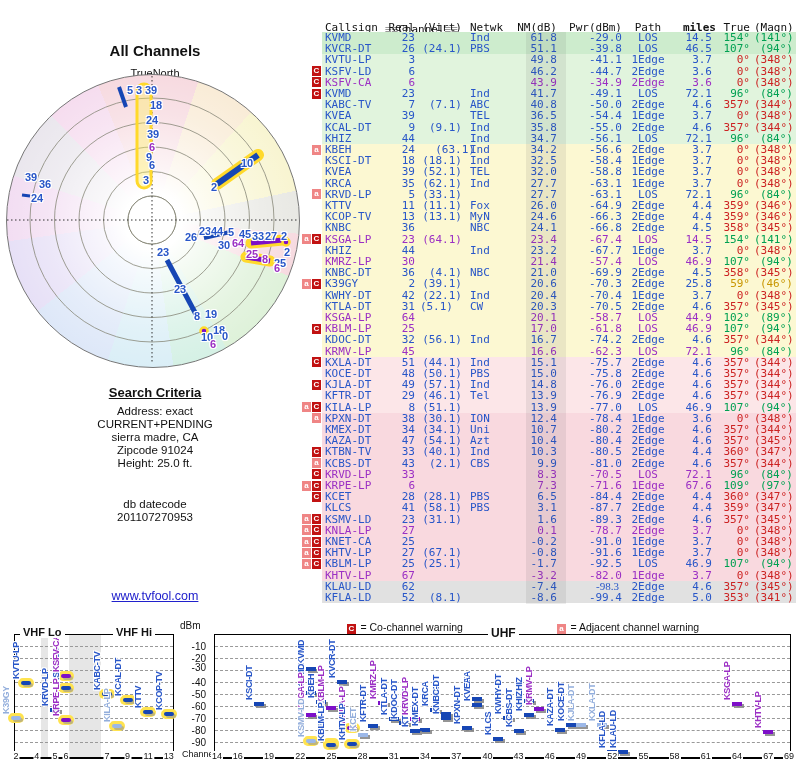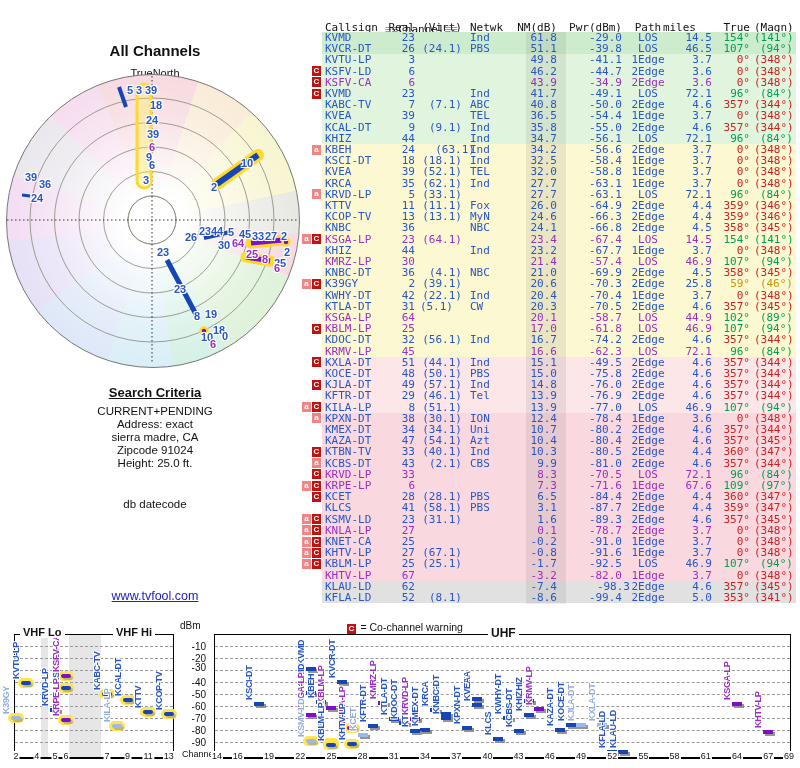--- a/index.html
+++ b/index.html
@@ -90,49 +90,50 @@
       <line x1="246" y1="197" x2="270" y2="201" stroke="#7d0fc8" stroke-width="5" stroke-linecap="butt"></line>
       <line x1="167" y1="200" x2="199" y2="260" stroke="#1646b4" stroke-width="5" stroke-linecap="butt"></line>
       <line x1="22" y1="135" x2="30" y2="136" stroke="#1646b4" stroke-width="3" stroke-linecap="butt"></line>
       <circle cx="286" cy="182" r="3.5" fill="#7d0fc8" stroke="#ffd92b" stroke-width="2.5"></circle>
       <circle cx="204" cy="271" r="3.5" fill="#7d0fc8" stroke="#ffd92b" stroke-width="2.5"></circle>
     </svg>
   <div id="polar-labels"></div>
 
   <div class="abs search-head">Search Criteria</div>
   <div class="abs search-lines">
+    <div>Address: exact</div>
     <div>CURRENT+PENDING</div>
-    <div>Address: exact</div>
     <div>sierra madre, CA</div>
     <div>Zipcode 91024</div>
     <div>Height: 25.0 ft.</div>
   </div>
   <div class="abs db-lines">
     <div>db datecode</div>
+    <div>201107270953</div>
   </div>
   <div class="abs tvfool-link">
     <a href="#">www.tvfool.com</a>
   </div>
 
   <div class="abs tvtable" id="tvtable">
     <div class="hrow" style="top:0;">
       <span class="hcellx" style="position:absolute;left:63px;"><span class="greyeq">≡≡</span><span>Channel</span><span class="greyeq">≡≡</span></span>
       <span style="position:absolute;left:190px;"><span class="greyeq">≡≡≡≡≡≡≡≡</span><span>Signal</span><span class="greyeq">≡≡≡≡≡≡≡≡</span></span>
       <span style="position:absolute;left:358px;">Dist</span>
       <span style="position:absolute;left:401px;"><span class="greyeq">≡≡</span><span>Azimuth</span><span class="greyeq">≡≡</span></span>
     </div>
     <div>
       <span class="hcell" style="left:3px;top:11px;">Callsign</span>
       <span class="hcell ra" style="left:60px;top:11px;width:33px;">Real</span>
       <span class="hcell ra" style="left:95px;top:11px;width:45px;">(Virt)</span>
       <span class="hcell" style="left:148px;top:11px;">Netwk</span>
       <span class="hcell ra" style="left:185px;top:11px;width:50px;">NM(dB)</span>
       <span class="hcell ra" style="left:240px;top:11px;width:60px;">Pwr(dBm)</span>
       <span class="hcell ctr" style="left:305px;top:11px;width:42px;">Path</span>
-      <span class="hcell ra" style="left:334px;top:11px;width:40px;">miles</span>
+      <span class="hcell ra" style="left:354px;top:11px;width:40px;font-weight:bold;">miles</span>
       <span class="hcell ra" style="left:395px;top:11px;width:33px;">True</span>
       <span class="hcell ra" style="left:432px;top:11px;width:39px;">(Magn)</span>
     </div>
     <div id="table-rows">
         <div class="trow bg-g2" style="top: 22px;">
           <div class="cell c-b" style="left: 3px;">KVMD</div>
           <div class="cell c-b ra" style="left: 60px; width: 33px;">23</div>
           <div class="cell c-b" style="left: 148px;">Ind</div>
           <div class="cell c-b ra" style="left: 185px; width: 50px;">61.8</div>
           <div class="cell c-b ra" style="left: 240px; width: 60px;">-29.0</div>
@@ -483,21 +484,21 @@
         </div>
         <div class="trow bg-p1" style="top: 346.8px;">
           <div class="warnbox" style="left: -22px; width: 21px; justify-content: flex-end;">
             <div class="wb wb-C">C</div>
           </div>
           <div class="cell c-b" style="left: 3px;">KXLA-DT</div>
           <div class="cell c-b ra" style="left: 60px; width: 33px;">51</div>
           <div class="cell c-b ra" style="left: 95px; width: 45px;">(44.1)</div>
           <div class="cell c-b" style="left: 148px;">Ind</div>
           <div class="cell c-b ra" style="left: 185px; width: 50px;">15.1</div>
-          <div class="cell c-b ra" style="left: 240px; width: 60px;">-49.5</div>
+          <div class="cell c-b ra" style="left: 240px; width: 60px;">-75.7</div>
           <div class="cell c-b ctr" style="left: 305px; width: 42px;">2Edge</div>
           <div class="cell c-b ra" style="left: 350px; width: 40px;">4.6</div>
           <div class="cell az-r ra" style="left: 395px; width: 33px;">357°</div>
           <div class="cell az-r ra" style="left: 432px; width: 39px;">(344°)</div>
         </div>
         <div class="trow bg-p1" style="top: 358px;">
           <div class="cell c-b" style="left: 3px;">KOCE-DT</div>
           <div class="cell c-b ra" style="left: 60px; width: 33px;">48</div>
           <div class="cell c-b ra" style="left: 95px; width: 45px;">(50.1)</div>
           <div class="cell c-b" style="left: 148px;">PBS</div>
@@ -753,21 +754,21 @@
           <div class="cell c-p ra" style="left: 240px; width: 60px;">-82.0</div>
           <div class="cell c-p ctr" style="left: 305px; width: 42px;">1Edge</div>
           <div class="cell c-p ra" style="left: 350px; width: 40px;">3.7</div>
           <div class="cell az-r ra" style="left: 395px; width: 33px;">0°</div>
           <div class="cell az-r ra" style="left: 432px; width: 39px;">(348°)</div>
         </div>
         <div class="trow bg-gy" style="top: 570.8px;">
           <div class="cell c-b" style="left: 3px;">KLAU-LD</div>
           <div class="cell c-b ra" style="left: 60px; width: 33px;">62</div>
           <div class="cell c-b ra" style="left: 185px; width: 50px;">-7.4</div>
-          <div class="cell c-b ra" style="left: 248px; width: 60px;">-98.3</div>
+          <div class="cell c-b ra" style="left: 237px; width: 60px; font-family: Liberation Serif, serif;">-98.3</div>
           <div class="cell c-b ctr" style="left: 305px; width: 42px;">2Edge</div>
           <div class="cell c-b ra" style="left: 350px; width: 40px;">4.6</div>
           <div class="cell az-r ra" style="left: 395px; width: 33px;">357°</div>
           <div class="cell az-r ra" style="left: 432px; width: 39px;">(345°)</div>
         </div>
         <div class="trow bg-gy" style="top: 582px;">
           <div class="cell c-b" style="left: 3px;">KFLA-LD</div>
           <div class="cell c-b ra" style="left: 60px; width: 33px;">52</div>
           <div class="cell c-b ra" style="left: 95px; width: 45px;">(8.1)</div>
           <div class="cell c-b ra" style="left: 185px; width: 50px;">-8.6</div>
@@ -777,20 +778,24 @@
           <div class="cell az-r ra" style="left: 395px; width: 33px;">353°</div>
           <div class="cell az-r ra" style="left: 432px; width: 39px;">(341°)</div>
         </div>
       </div>
     <div class="abs nm-stripe"></div>
   </div>
 
   <div class="abs" style="left:347px;top:617px;">
     <span class="wb wb-C" style="display:inline-block;">C</span>
     <span class="legend-text">= Co-channel warning</span>
+  </div>
+  <div class="abs" style="left:557px;top:617px;">
+    <span class="wb wb-a" style="display:inline-block;">a</span>
+    <span class="legend-text">= Adjacent channel warning</span>
   </div>
 
   <div class="abs plotbox" style="left:14px;top:634px;width:158px;height:122px;" id="vhf-box">
       <div class="grayband" style="left: 26px; width: 7px;"></div>
       <div class="grayband" style="left: 54px; width: 32px;"></div>
       <div class="grid" style="top: 11px;"></div>
       <div class="grid" style="top: 23px;"></div>
       <div class="grid" style="top: 35px;"></div>
       <div class="grid" style="top: 47px;"></div>
       <div class="grid" style="top: 59px;"></div>

